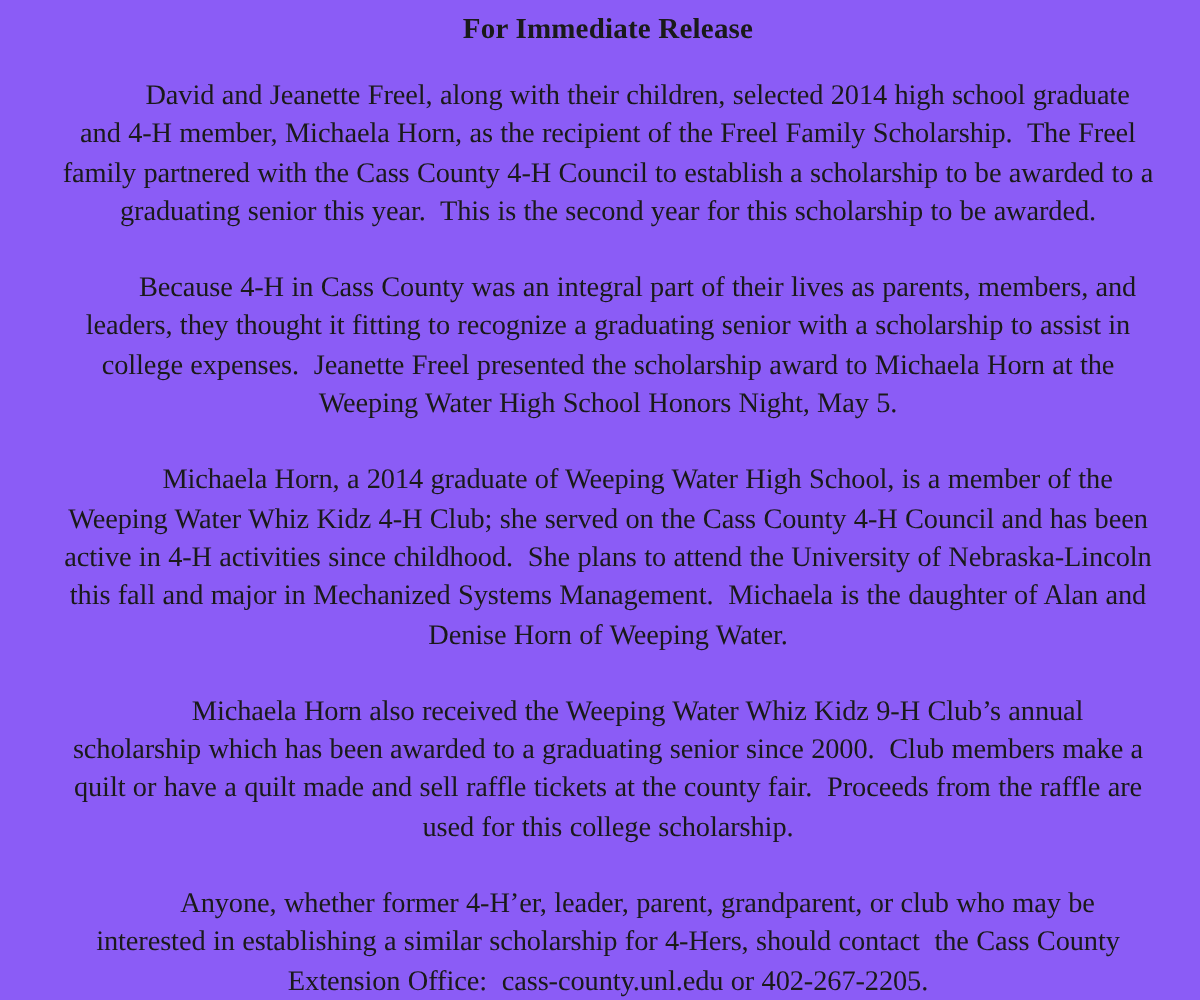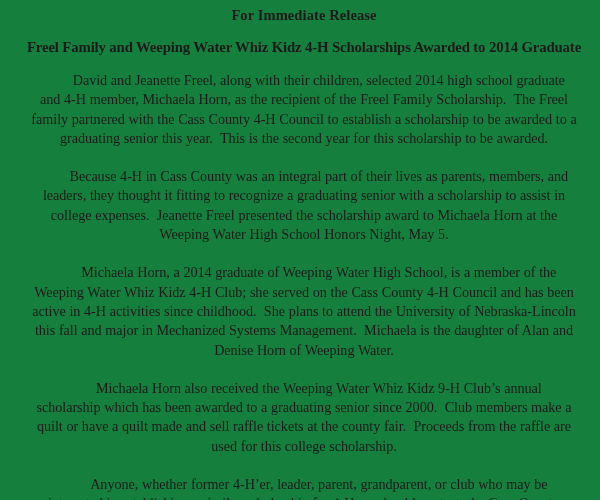--- a/index.html
+++ b/index.html
@@ -11,21 +11,21 @@
     height: 500px;
     background: #ffffff;
     font-family: "Liberation Serif", "DejaVu Serif", serif;
     color: #1a1a1a;
     overflow: hidden;
   }
   .page {
     position: relative;
     width: 600px;
     height: 500px;
-    background: #15803d;
+    background: #8b5cf6;
     box-sizing: border-box;
     padding: 4px 14px 0 22px;
   }
   .release-line {
     text-align: center;
     font-weight: bold;
     font-size: 14.5px;
     line-height: 19px;
     letter-spacing: 0.1px;
     margin: 2px 0 0 0;
@@ -55,21 +55,20 @@
     margin-bottom: 0;
   }
 </style>
 </head>
 <body>
 
 <div class="page">
 
   <div class="release-line">For Immediate Release</div>
 
-  <h1 class="headline">Freel Family and Weeping Water Whiz Kidz 4-H Scholarships Awarded to 2014 Graduate</h1>
 
   <div class="body-block">
     <p class="para">        David and Jeanette Freel, along with their children, selected 2014 high school graduate
 and 4-H member, Michaela Horn, as the recipient of the Freel Family Scholarship.  The Freel
 family partnered with the Cass County 4-H Council to establish a scholarship to be awarded to a
 graduating senior this year.  This is the second year for this scholarship to be awarded.</p>
     <p class="para">        Because 4-H in Cass County was an integral part of their lives as parents, members, and
 leaders, they thought it fitting to recognize a graduating senior with a scholarship to assist in
 college expenses.  Jeanette Freel presented the scholarship award to Michaela Horn at the
 Weeping Water High School Honors Night, May 5.</p>

